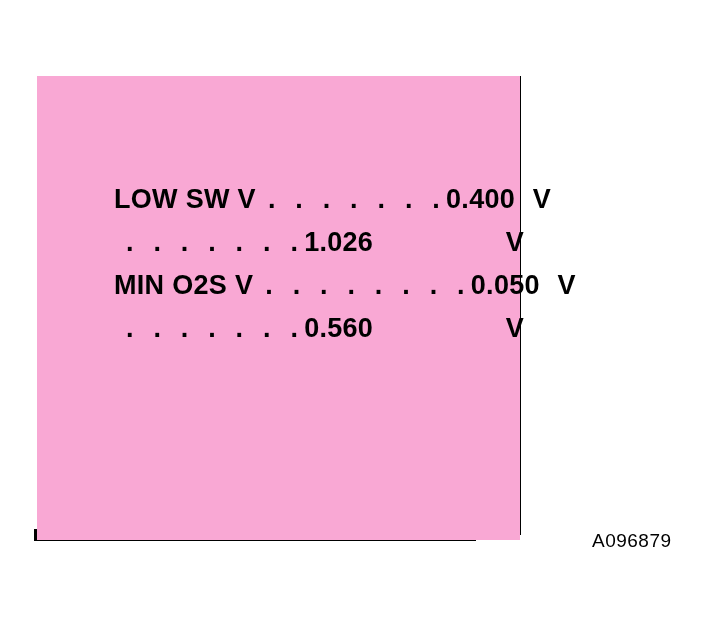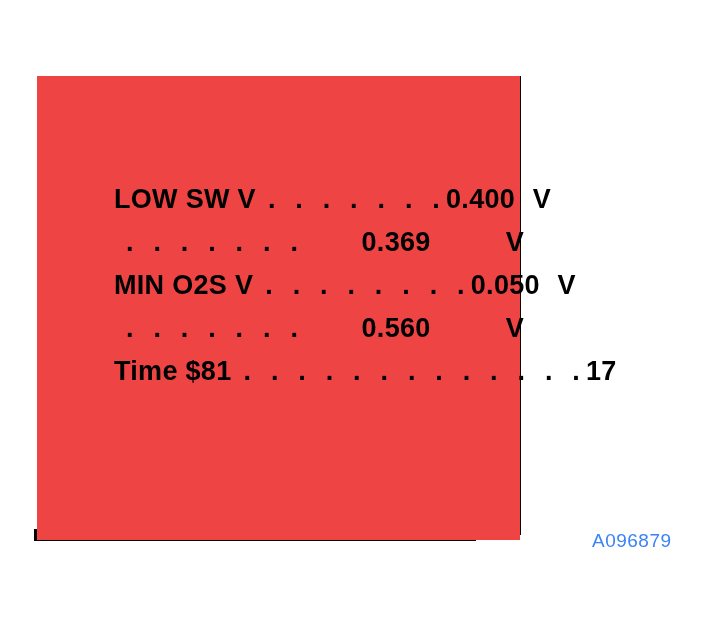--- a/index.html
+++ b/index.html
@@ -21,21 +21,21 @@
   }
 
   
   #display-box {
     position: absolute;
     left: 37px;
     top: 76px;
     width: 483px;
     height: 464px;
     box-sizing: border-box;
-    background: #ef4444;
+    background: #f9a8d4;
   }
   
   .border-bar {
     position: absolute;
     background: #000000;
   }
   #border-top {
     left: 37px;
     top: 76px;
     width: 484px;
@@ -83,38 +83,38 @@
     flex: 0 0 auto;
   }
   .row-dots {
     flex: 0 0 auto;
     padding-left: 12px;
     letter-spacing: 6.2px;
     font-size: 27px;
   }
   .row-value {
     flex: 1 1 auto;
-    text-align: center;
+    text-align: left;
     padding-right: 0;
   }
   .row-unit {
     flex: 0 0 26px;
     text-align: right;
     padding-left: 10px;
   }
 
   
   #figure-caption {
     position: absolute;
     left: 592px;
     top: 530px;
     font-family: "Liberation Sans", sans-serif;
     font-size: 19px;
     font-weight: normal;
-    color: #3b82f6;
+    color: #000000;
     letter-spacing: 0.5px;
   }
 </style>
 </head>
 <body>
 
 <div id="page">
 
   <div class="border-bar" id="border-top"></div>
   <div class="border-bar" id="border-left"></div>
@@ -126,42 +126,36 @@
 
       <div class="readout-row">
         <span class="row-label">LOW SW V</span>
         <span class="row-dots">. . . . . . .</span>
         <span class="row-value">0.400</span>
         <span class="row-unit">V</span>
       </div>
 
       <div class="readout-row">
         <span class="row-dots">. . . . . . .</span>
-        <span class="row-value">0.369</span>
+        <span class="row-value">1.026</span>
         <span class="row-unit">V</span>
       </div>
 
       <div class="readout-row">
         <span class="row-label">MIN O2S V</span>
         <span class="row-dots">. . . . . . . .</span>
         <span class="row-value">0.050</span>
         <span class="row-unit">V</span>
       </div>
 
       <div class="readout-row">
         <span class="row-dots">. . . . . . .</span>
         <span class="row-value">0.560</span>
         <span class="row-unit">V</span>
       </div>
 
-      <div class="readout-row">
-        <span class="row-label">Time  $81</span>
-        <span class="row-dots">. . . . . . . . . . . . .</span>
-        <span class="row-value">17</span>
-        <span class="row-unit"></span>
-      </div>
 
     </div>
   </div>
 
   <div id="figure-caption">A096879</div>
 
 </div>
 
 </body></html>

